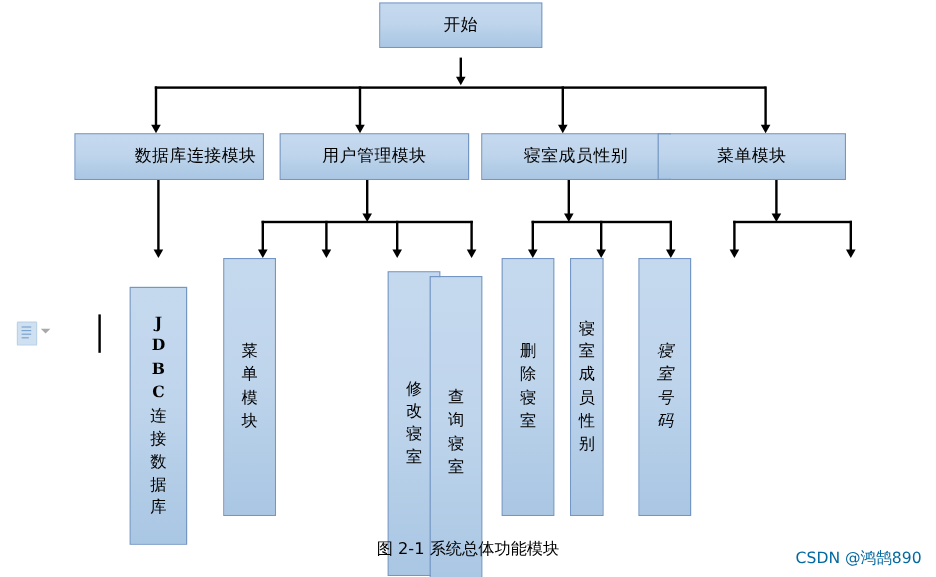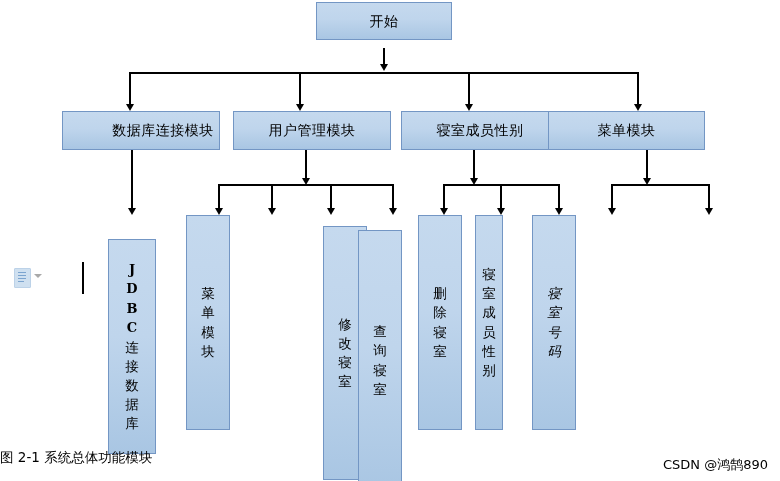--- a/index.html
+++ b/index.html
@@ -71,30 +71,31 @@
     border-right: 4px solid transparent;
     border-top: 7px solid #000000;
   }
 
   
   #caption {
     position: absolute;
     left: 0;
     right: 0;
     top: 449px;
+    text-align: center;
     font-size: 13.5px;
     color: #000000;
     font-family: "DejaVu Sans", "Liberation Sans", sans-serif;
   }
   #watermark {
     position: absolute;
     right: 12px;
     top: 456px;
     font-size: 13px;
-    color: #000000;
+    color: #0369a1;
     font-family: "DejaVu Sans", "Liberation Sans", sans-serif;
   }
 
   
   #paste-icon {
     position: absolute;
     left: 14px;
     top: 268px;
     width: 15px;
     height: 18px;

